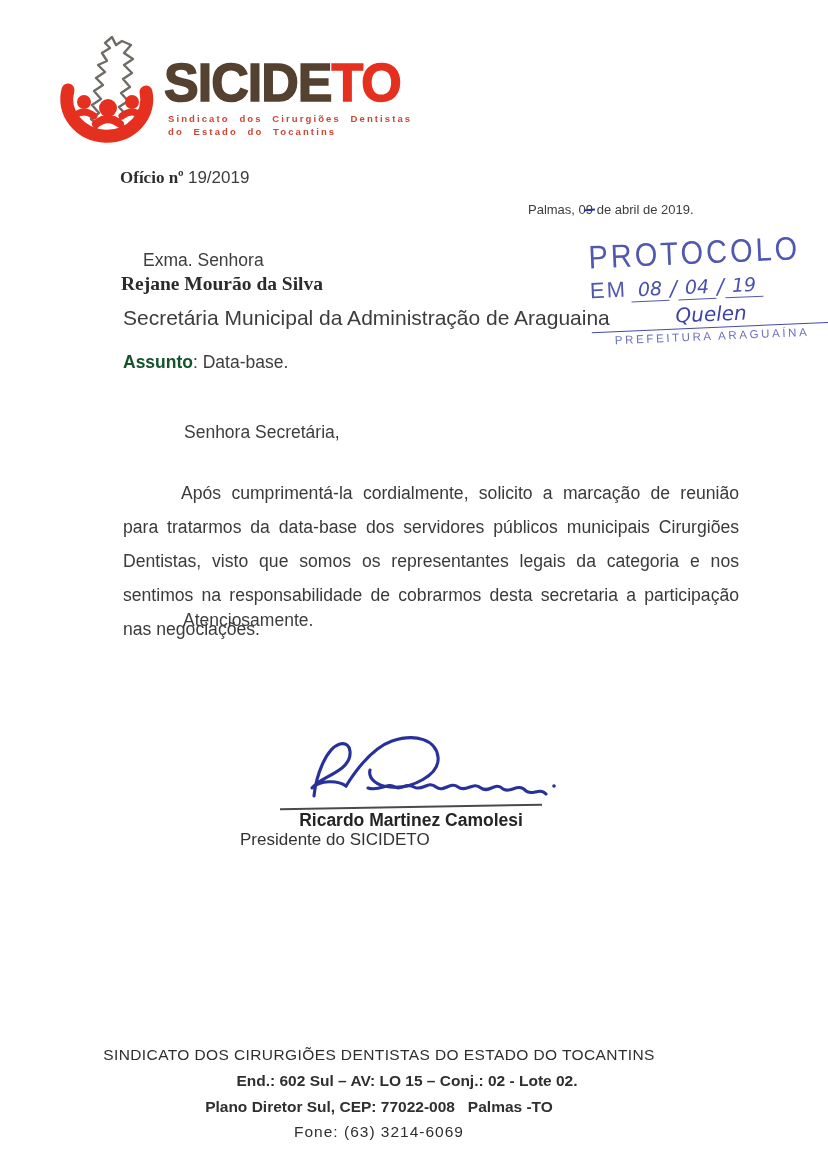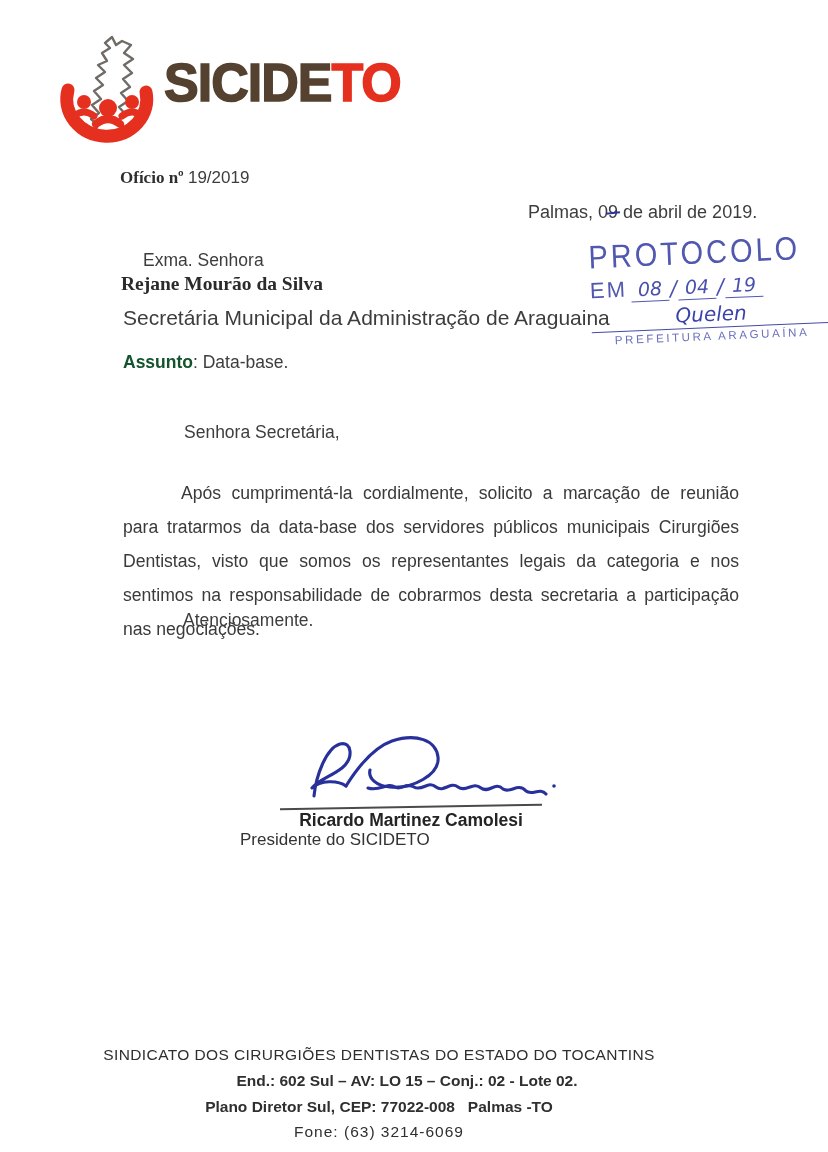--- a/index.html
+++ b/index.html
@@ -16,21 +16,21 @@
     -webkit-text-stroke:1.5px currentColor;white-space:nowrap;transform:scaleY(1.04);}
   .brand-part1{color:#55412f;-webkit-text-stroke:1.5px #55412f;}
   .brand-part2{color:#e6301f;-webkit-text-stroke:1.5px #e6301f;}
   .tagline{left:116px;top:104px;color:#cf4433;font-weight:bold;font-size:9.5px;
     letter-spacing:2.1px;word-spacing:5px;line-height:13px;white-space:nowrap;}
 
   
   .oficio{left:120px;top:168px;font-size:17px;}
   .oficio-label{font-family:"Liberation Serif", serif;font-weight:bold;color:#2e2e2e;}
   .oficio-number{color:#3d3d3d;}
-  .dateline{left:528px;top:202px;font-size:18px;white-space:nowrap;}
+  .dateline{left:528px;top:202px;font-size:13px;white-space:nowrap;}
   .struck{position:relative;display:inline-block;}
   .struck::after{content:'';position:absolute;left:-2px;right:-2px;top:46%;height:2px;
     background:#2b35a0;transform:rotate(-6deg);}
 
   
   .stamp{left:590px;top:234px;width:240px;color:#434aa9;transform:rotate(-2.5deg);}
   .stamp-title{font-size:29px;letter-spacing:3px;font-weight:400;transform:scaleY(1.12);
     transform-origin:left top;white-space:nowrap;opacity:.92;}
   .stamp-em-row{margin-top:6px;font-size:22px;display:flex;align-items:flex-end;opacity:.92;}
   .stamp-em-label{letter-spacing:2px;margin-right:4px;}
@@ -86,20 +86,24 @@
     <g fill="#e6301f" stroke="#e6301f">
       <circle cx="32" cy="70" r="7" stroke="none"></circle>
       <path d="M22,84 Q32,76 42,84" fill="none" stroke-width="7" stroke-linecap="round"></path>
       <circle cx="56" cy="76" r="9" stroke="none"></circle>
       <path d="M44,92 Q56,82 68,92" fill="none" stroke-width="8" stroke-linecap="round"></path>
       <circle cx="80" cy="70" r="7" stroke="none"></circle>
       <path d="M70,84 Q80,76 90,84" fill="none" stroke-width="7" stroke-linecap="round"></path>
     </g>
   </svg>
   <div class="abs brand-line"><span class="brand-part1">SICIDE</span><span class="brand-part2">TO</span></div>
+  <div class="abs tagline">
+    <div>Sindicato dos Cirurgiões Dentistas</div>
+    <div>do Estado do Tocantins</div>
+  </div>
 </div>
 
 <div class="abs oficio"><span class="oficio-label">Ofício nº </span><span class="oficio-number">19/2019</span></div>
 
 <div class="abs dateline"><span>Palmas, 0</span><span class="struck">9</span><span> de abril de 2019.</span></div>
 
 <div class="abs stamp">
   <div class="stamp-title">PROTOCOLO</div>
   <div class="stamp-em-row">
     <span class="stamp-em-label">EM</span>

